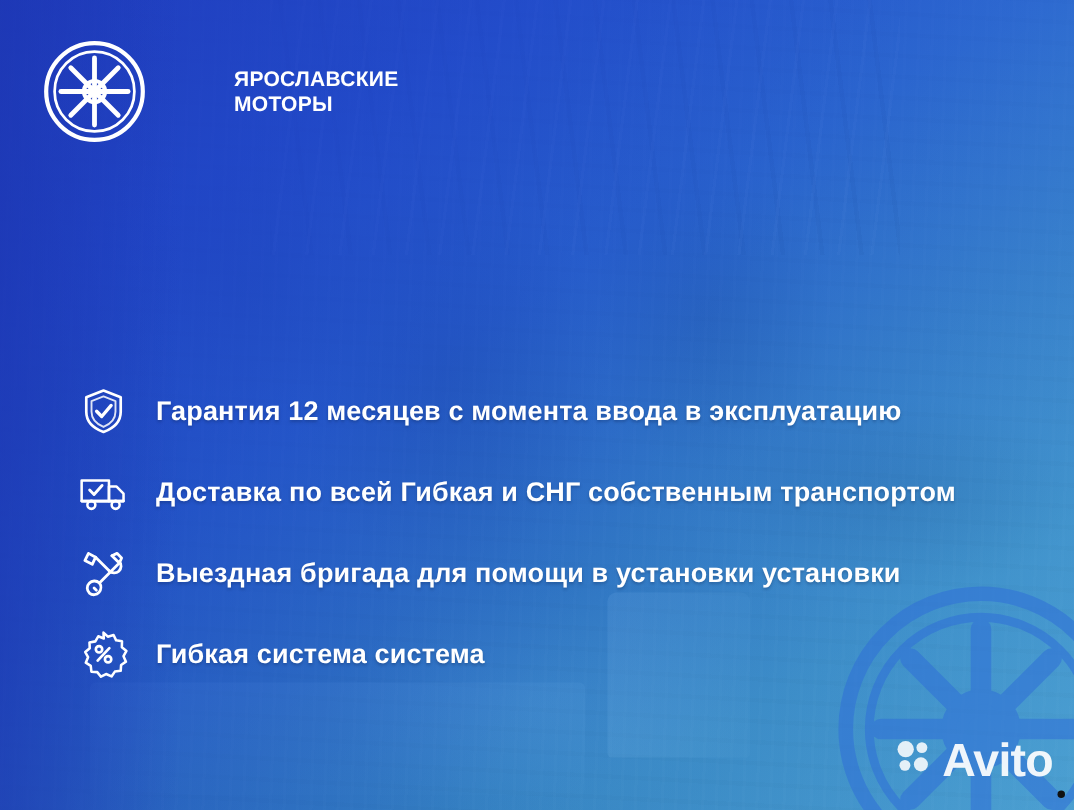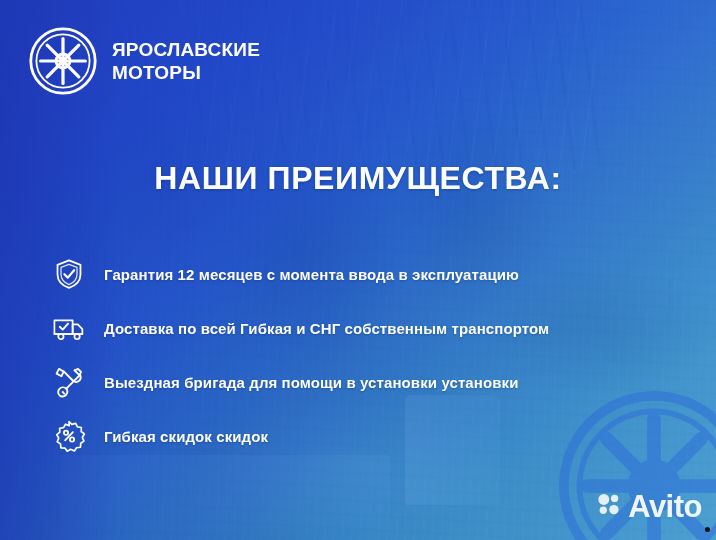--- a/index.html
+++ b/index.html
@@ -116,25 +116,26 @@
   .logo-mark {
     width: 70px;
     height: 70px;
     color: #ffffff;
     flex: 0 0 auto;
   }
   .logo-mark svg { width: 100%; height: 100%; display: block; }
   .logo-text {
     color: #ffffff;
     font-weight: 700;
-    font-size: 19px;
+    font-size: 14px;
     line-height: 1.23;
     letter-spacing: .2px;
     text-transform: uppercase;
     white-space: nowrap;
+    margin-left: 44px;
   }
   .logo-text div { display: block; }
 
   
   .headline {
     position: absolute;
     left: 0; right: 0;
     top: 160px;
     text-align: center;
     color: #ffffff;
@@ -165,21 +166,21 @@
     height: 34px;
     flex: 0 0 34px;
     color: #ffffff;
     display: flex;
     align-items: center;
     justify-content: center;
   }
   .adv-icon svg { width: 100%; height: 100%; display: block; }
   .adv-label {
     color: #ffffff;
-    font-size: 15px;
+    font-size: 18px;
     font-weight: 700;
     letter-spacing: .1px;
     white-space: nowrap;
     text-shadow: 0 1px 2px rgba(10,28,70,.28);
   }
 
   
   .avito-wm {
     position: absolute;
     right: 14px;
@@ -263,21 +264,20 @@
         </g>
         <circle cx="50" cy="50" r="4" fill="currentColor"></circle>
       </svg>
     </div>
     <div class="logo-text">
       <div>ЯРОСЛАВСКИЕ</div>
       <div>МОТОРЫ</div>
     </div>
   </div>
 
-  <div class="headline">НАШИ ПРЕИМУЩЕСТВА:</div>
 
   <div class="advantages">
 
     <div class="adv-row">
       <span class="adv-icon">
         <svg viewBox="0 0 40 40" aria-hidden="true">
           <path d="M20 4 L33.5 9.2 V20.5 C33.5 28.4 27.6 33.6 20 36.4 C12.4 33.6 6.5 28.4 6.5 20.5 V9.2 Z" fill="none" stroke="currentColor" stroke-width="2.1" stroke-linejoin="round"></path>
           <path d="M20 8.6 L29.4 12.2 V20.6 C29.4 26.4 25.2 30.3 20 32.5 C14.8 30.3 10.6 26.4 10.6 20.6 V12.2 Z" fill="none" stroke="currentColor" stroke-width="1.5" stroke-linejoin="round" opacity=".85"></path>
           <path d="M14.6 20.2 L18.6 24.3 L26 15.6" fill="none" stroke="currentColor" stroke-width="2.6" stroke-linecap="round" stroke-linejoin="round"></path>
         </svg>
@@ -325,21 +325,21 @@
                    L37.6 26 L33.8 28.6 L33.5 33.2 L28.9 33.8 L26.3 37.6 L22 35.7 L18 37.8 L15.1 34.2
                    L10.5 33.9 L10 29.3 L6.1 26.8 L7.9 22.5 L5.7 18.5 L9.2 15.5 L9 10.9 L13.6 10.1
                    L15.9 6.1 L20.2 7.8 Z" fill="none" stroke="currentColor" stroke-width="2" stroke-linejoin="round"></path>
           <g fill="none" stroke="currentColor" stroke-width="2.1" stroke-linecap="round">
             <path d="M24.6 15.4 L15.4 25.2"></path>
             <circle cx="16.5" cy="16.3" r="2.5"></circle>
             <circle cx="23.6" cy="24.1" r="2.5"></circle>
           </g>
         </svg>
       </span>
-      <span class="adv-label">Гибкая скидок скидок</span>
+      <span class="adv-label">Гибкая система система</span>
     </div>
 
   </div>
 
   <div class="avito-wm">
     <span class="avito-dots">
       <svg viewBox="0 0 40 40" aria-hidden="true">
         <circle cx="12" cy="13" r="8.4" fill="#ffffff" opacity=".93"></circle>
         <circle cx="28.6" cy="11.4" r="5.6" fill="#ffffff" opacity=".93"></circle>
         <circle cx="11.2" cy="29.6" r="5.6" fill="#ffffff" opacity=".93"></circle>

